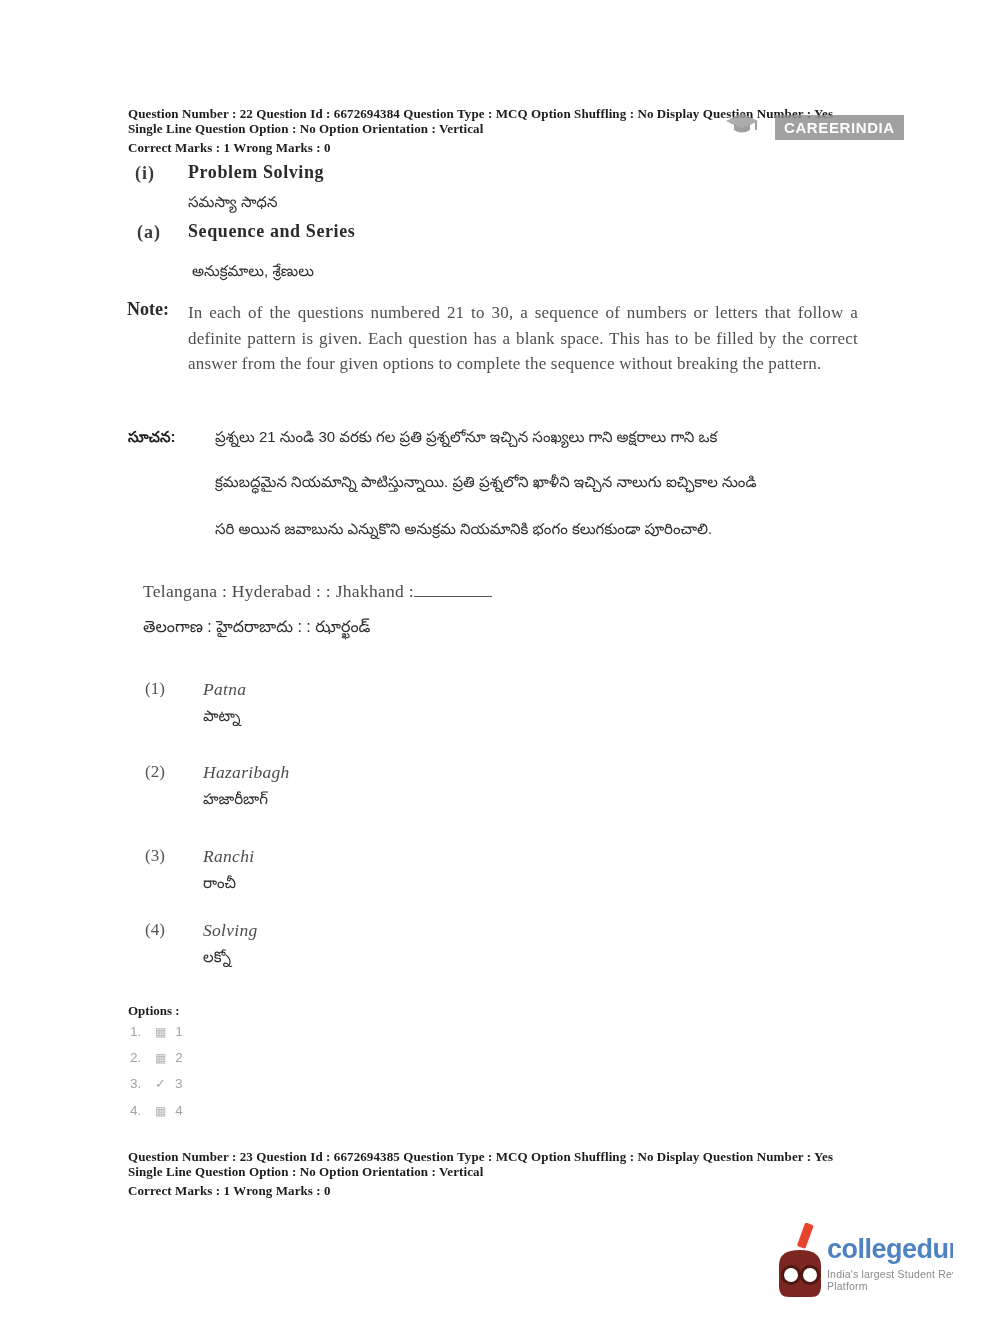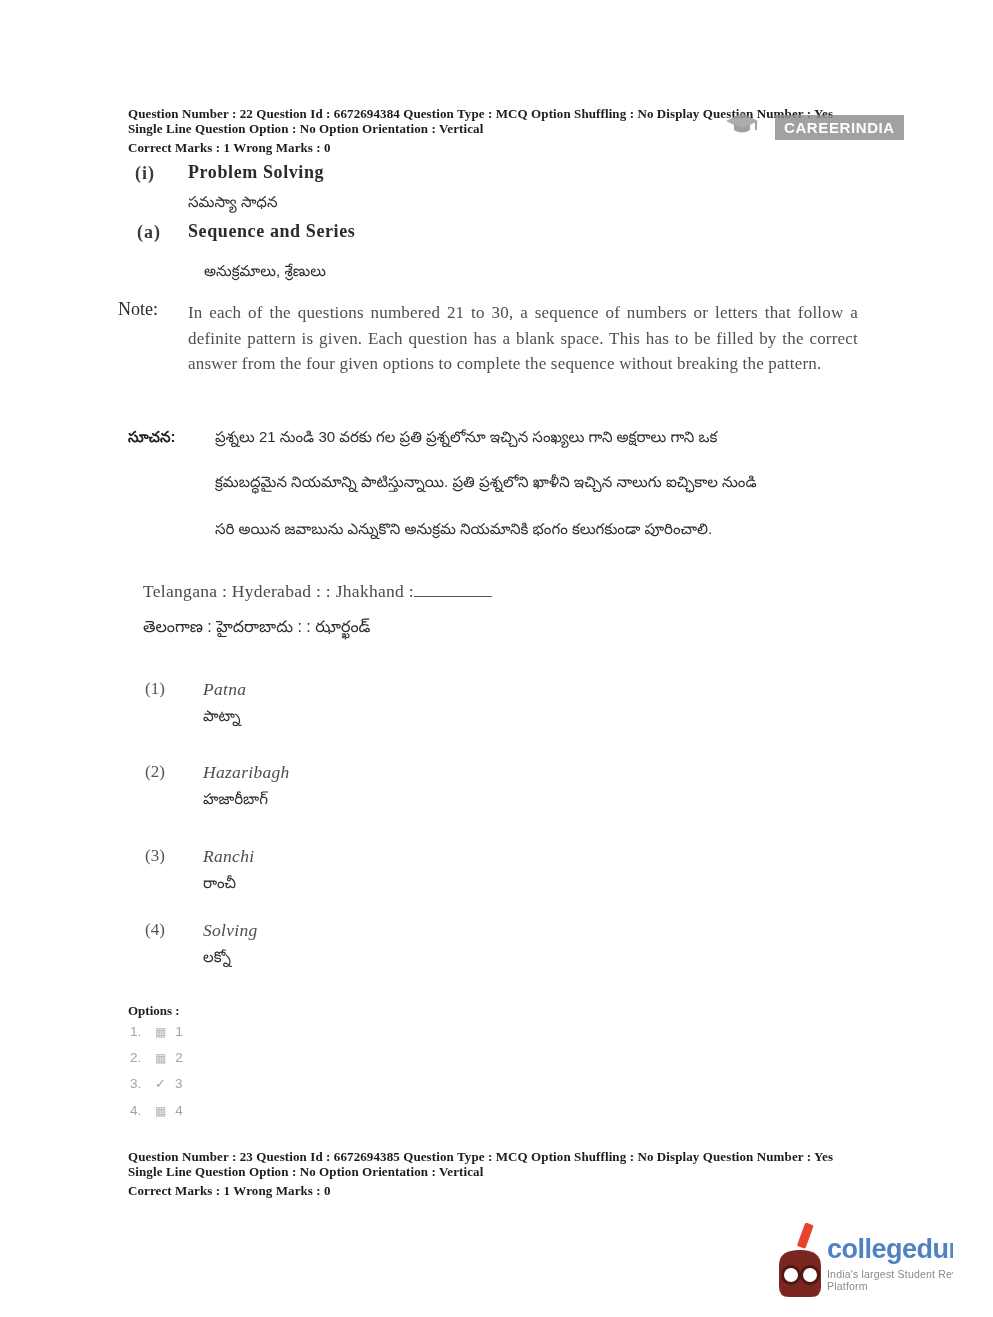--- a/index.html
+++ b/index.html
@@ -29,21 +29,21 @@
     font-size:15px; letter-spacing:0.6px; padding:4px 9px;
   }
 
   
   .sec-num { position:absolute; font-size:18px; font-weight:bold; color:#3a3a3a; letter-spacing:1px; }
   .sec-title { position:absolute; font-size:18px; font-weight:bold; color:#2b2b2b; letter-spacing:0.6px; }
   .telugu { font-family:"Liberation Sans", sans-serif; }
   .sec-te { position:absolute; font-size:15px; color:#2d2d2d; }
 
   
-  .note-label { position:absolute; left:78px; top:283px; font-size:18px; font-weight:normal; color:#2b2b2b; }
+  .note-label { position:absolute; left:87px; top:283px; font-size:18px; font-weight:bold; color:#2b2b2b; }
   .note-text {
     position:absolute; left:148px; top:284px; width:670px;
     font-size:17px; line-height:25.5px; color:#4f4f4f;
     text-align:justify; letter-spacing:0.2px;
   }
   .te-note-label { position:absolute; left:88px; top:412px; font-size:15px; font-weight:bold; color:#222; }
   .te-note-line { position:absolute; left:175px; font-size:15px; color:#2d2d2d; }
 
   
   .question-en { position:absolute; left:103px; top:565px; font-size:17.5px; color:#4a4a4a; letter-spacing:0.3px; }
@@ -96,21 +96,21 @@
     </span>
     <span class="ci-box">CAREERINDIA</span>
   </div>
 
   <div class="sec-num" style="left:95px;  top:147px">(i)</div>
   <div class="sec-title" style="left:148px; top:146px">Problem Solving</div>
   <div class="sec-te telugu" style="left:148px; top:177px">సమస్యా సాధన</div>
 
   <div class="sec-num" style="left:97px;  top:206px">(a)</div>
   <div class="sec-title" style="left:148px; top:205px">Sequence and Series</div>
-  <div class="sec-te telugu" style="left:164px; top:246px">అనుక్రమాలు, శ్రేణులు</div>
+  <div class="sec-te telugu" style="left:152px; top:246px">అనుక్రమాలు, శ్రేణులు</div>
 
   <div class="note-label">Note:</div>
   <div class="note-text">In each of the questions numbered 21 to 30,  a sequence of numbers or letters that follow a definite pattern is given.  Each question has a blank space.  This has to be filled by the correct answer from the four given options to complete the sequence without breaking the pattern.</div>
 
   <div class="te-note-label telugu">సూచన:</div>
   <div class="te-note-line telugu" style="top:412px">ప్రశ్నలు 21 నుండి 30 వరకు గల ప్రతి ప్రశ్నలోనూ ఇచ్చిన సంఖ్యలు గాని అక్షరాలు గాని ఒక</div>
   <div class="te-note-line telugu" style="top:504px">సరి అయిన జవాబును ఎన్నుకొని అనుక్రమ నియమానికి భంగం కలుగకుండా పూరించాలి.</div>
   <div class="te-note-line telugu" style="top:457px">క్రమబద్ధమైన నియమాన్ని పాటిస్తున్నాయి. ప్రతి ప్రశ్నలోని ఖాళీని ఇచ్చిన నాలుగు ఐచ్ఛికాల నుండి</div>
 
   <div class="question-en">

